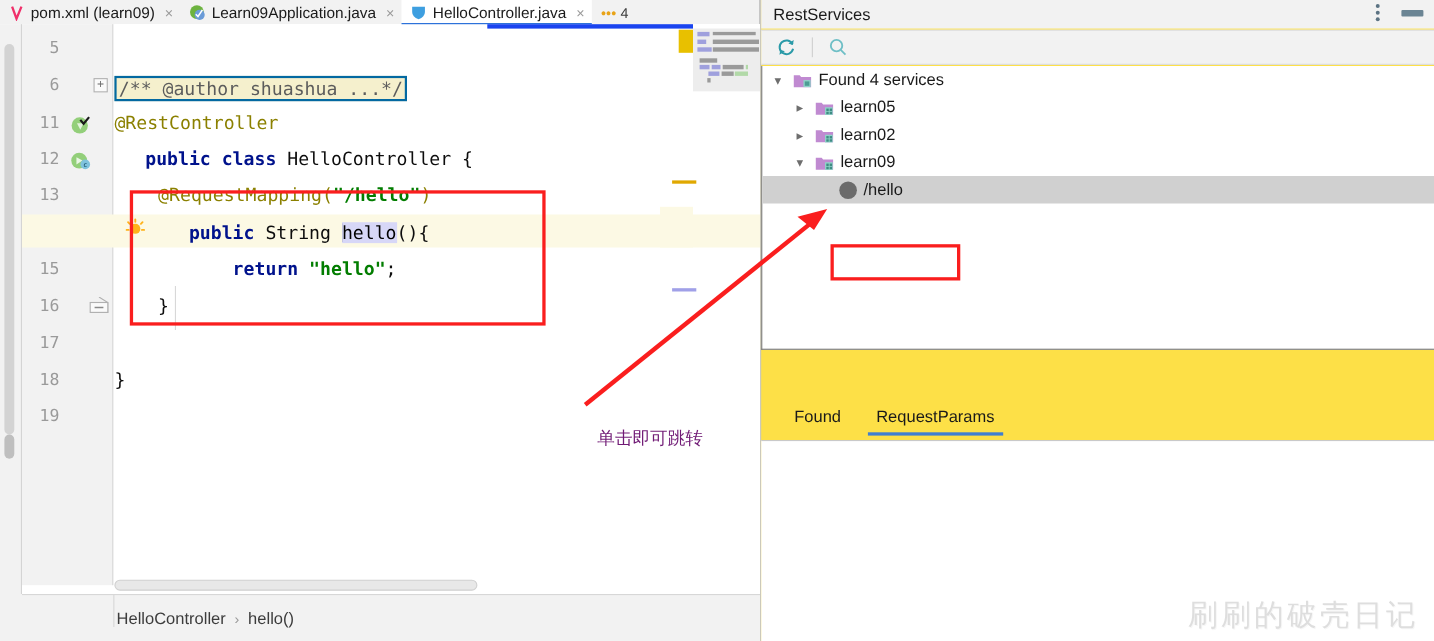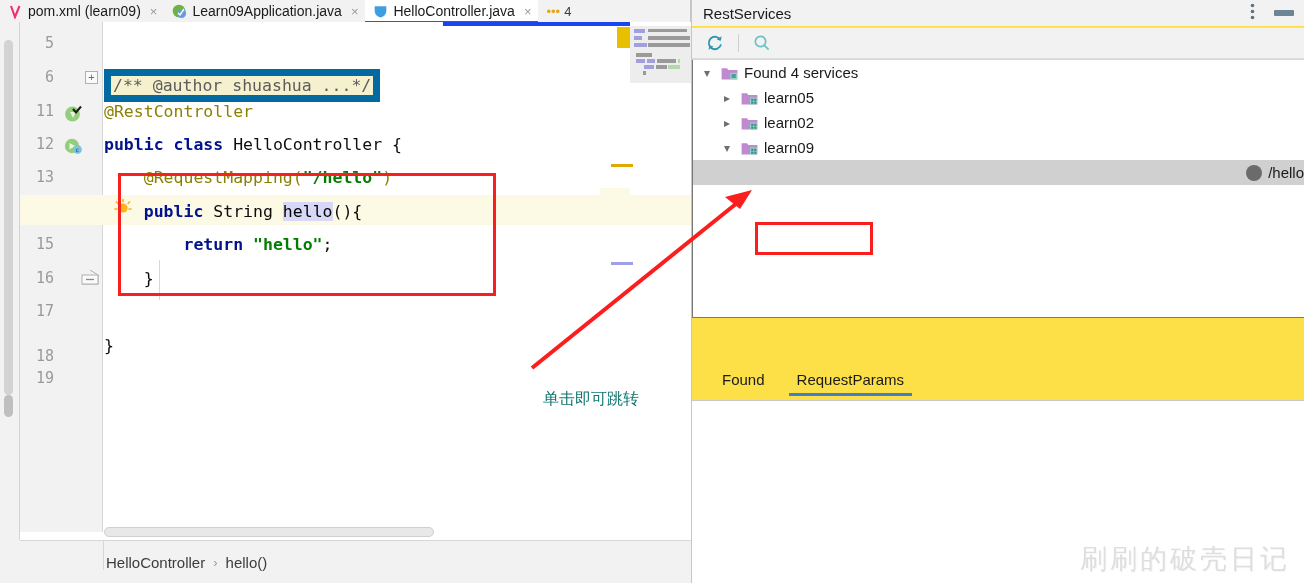--- a/index.html
+++ b/index.html
@@ -77,32 +77,32 @@
   
   #code {
     position: absolute; left: 104px; top: 22px; right: 0; height: 510px;
     background: #ffffff; font-family: "DejaVu Sans Mono", monospace;
     font-size: 16.5px;
   }
   .cl { position: absolute; left: 0; white-space: pre; }
   .hl-line {
     position: absolute; left: -84px; width: 706px; height: 30px; background: #fcf9e4;
   }
-  .kw { color: #00128c; font-weight: bold; }
+  .kw { color: #00128c; font-weight: bold; margin-left: 28px; }
   .ann { color: #8b8000; }
   .str { color: #027d00; font-weight: bold; }
   .pln { color: #0d0d0d; }
   .sel { background: #d7d7f7; }
   .caret {
     display: inline-block; width: 1px; height: 17px; background: #000;
     vertical-align: -3px; margin-right: -1px;
   }
   #javadoc-fold {
     position: absolute; left: 0px; top: 47px;
-    background: #f5f0cd; border: 7px solid #0369a1; padding: 0 2px;
+    background: #f5f0cd; border: 2px solid #0369a1; padding: 0 2px;
     color: #5c5c5c; font-family: "DejaVu Sans Mono", monospace; font-size: 16.5px;
     white-space: pre;
   }
   #indent-guide {
     position: absolute; left: 55px; top: 238px; width: 1px; height: 40px; background: #d8d8d8;
   }
 
   
   #code-redbox {
     position: absolute; left: 118px; top: 173px; width: 378px; height: 123px;
@@ -179,21 +179,21 @@
 
   #rs-tree {
     position: absolute; left: 0; top: 60px; width: 613px; height: 258px;
     background: #ffffff; border: 1px solid #777; border-top: none;
     overflow: hidden;
   }
   .tnode {
     position: relative; height: 25px; display: flex; align-items: center;
     font-size: 15px; color: #1a1a1a; gap: 6px;
   }
-  .tnode.selected { background: #d0d0d0; justify-content: flex-end; }
+  .tnode.selected { background: #d0d0d0; }
   .twisty {
     width: 16px; text-align: center; color: #6e6e6e; font-size: 12px; flex: 0 0 16px;
   }
   .folder-ico { width: 17px; height: 14px; position: relative; flex: 0 0 17px; }
   .dot-ico {
     width: 16px; height: 16px; border-radius: 50%; background: #6b6b6b; flex: 0 0 16px;
   }
   #hello-redbox {
     position: absolute; left: 62px; top: 162px; width: 118px; height: 33px;
     border: 3px solid #fa1e1e; z-index: 5;
@@ -231,21 +231,21 @@
     position: absolute; left: 8px; right: 8px; bottom: 0; height: 3px; background: #3f7fd0;
   }
   #req-body {
     position: absolute; left: 0; top: 400px; width: 613px; height: 183px;
     background: #ffffff; border-top: 1px solid #c9c9c9;
   }
 
   
   #annot-arrow { position: absolute; left: 520px; top: 175px; width: 300px; height: 200px; pointer-events: none; }
   #annot-text {
-    position: absolute; left: 543px; top: 389px; font-size: 16px; color: #0f766e;
+    position: absolute; left: 543px; top: 389px; font-size: 16px; color: #701a75;
     font-family: "DejaVu Sans", sans-serif;
   }
 
   
   #watermark {
     position: absolute; right: 14px; bottom: 6px;
     font-size: 27px; color: #dedede; letter-spacing: 3px;
     font-family: "DejaVu Sans", sans-serif;
     text-shadow: 1px 1px 0 #f7f7f7;
   }
@@ -307,21 +307,21 @@
     <div id="gutter">
       <div class="lnum" style="top:12px">5</div>
       <div class="lnum" style="top:46px">6</div>
       <div class="lnum" style="top:80px">11</div>
       <div class="lnum" style="top:113px">12</div>
       <div class="lnum" style="top:146px">13</div>
       <div class="lnum" style="top:180px">14</div>
       <div class="lnum" style="top:213px">15</div>
       <div class="lnum" style="top:247px">16</div>
       <div class="lnum" style="top:280px">17</div>
-      <div class="lnum" style="top:325px">18</div>
+      <div class="lnum" style="top:314px">18</div>
       <div class="lnum" style="top:347px">19</div>
 
       <div class="gicon" style="top:82px">
         <svg width="19" height="19" viewBox="0 0 19 19">
           <circle cx="8.5" cy="10" r="7.4" fill="#93cf7a"></circle>
           <path d="M6 8 L12 8 L9 14 Z" fill="#ffffff" opacity="0.75"></path>
           <path d="M9 5 L12 8.5 L17 2.5" stroke="#1a1a1a" stroke-width="2" fill="none"></path>
         </svg>
       </div>
       <div class="gicon" style="top:115px">

